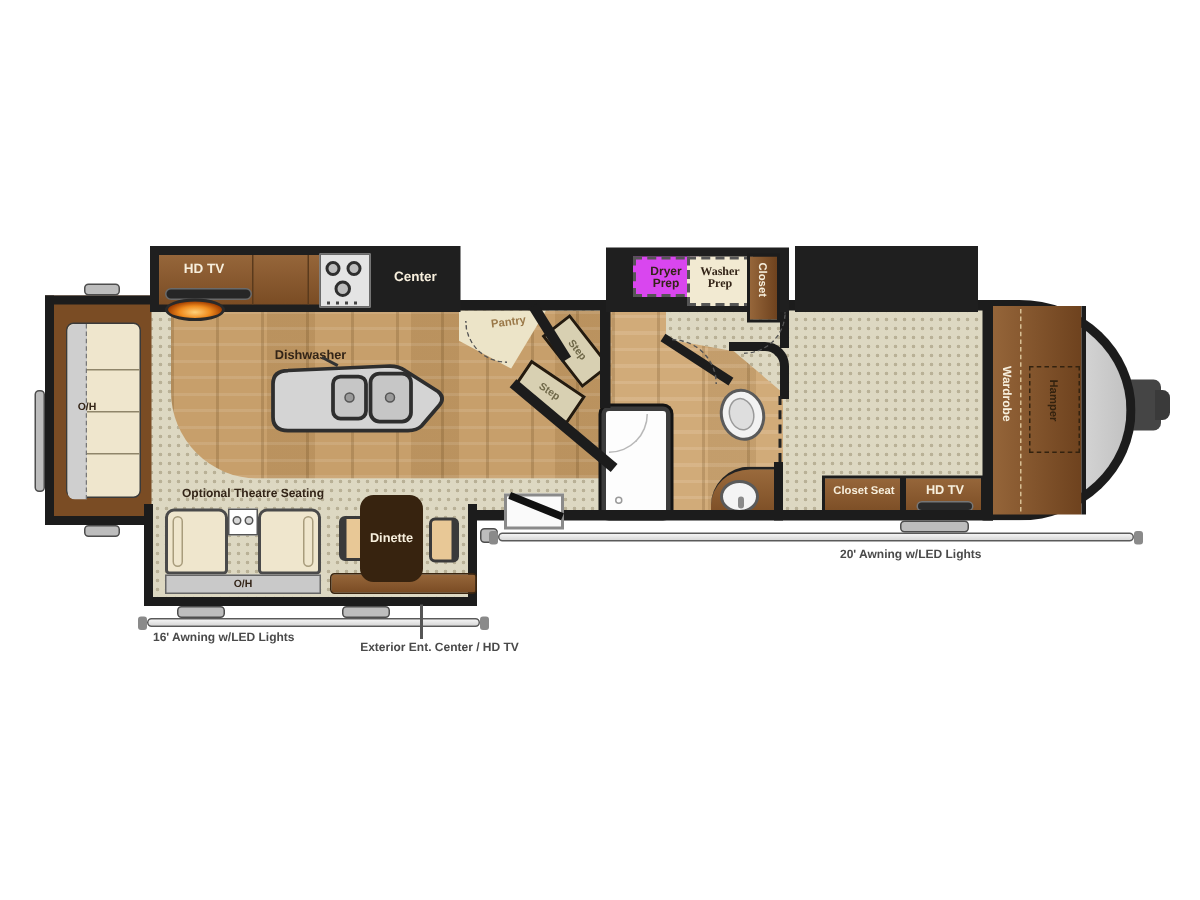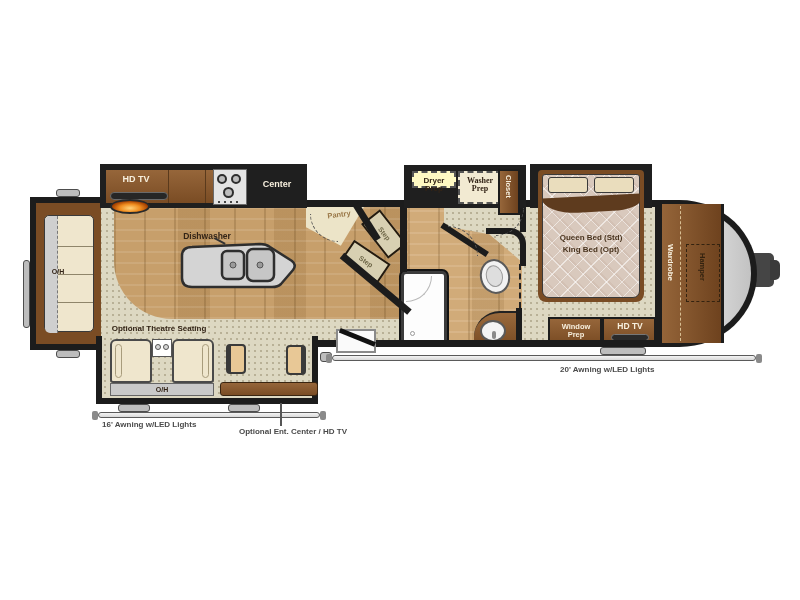--- a/index.html
+++ b/index.html
@@ -73,21 +73,21 @@
     <div class="abs" style="left:4px;top:4px;width:17px;height:22px;background:#dedede;border:1px solid #9a9a9a;border-radius:50%;"></div>
   </div>
 
   <div class="abs" style="left:474px;top:311px;width:48px;height:34px;background:linear-gradient(180deg,#9a6a3c,#7a4c24);border-radius:26px 0 0 0;border-top:2px solid #222;">
     <div class="abs" style="left:6px;top:7px;width:26px;height:22px;background:#f4f4f4;border:2px solid #5a5a5a;border-radius:50%;">
       <div class="abs" style="left:10px;top:9px;width:4px;height:8px;background:#8a8a8a;border-radius:2px;"></div>
     </div>
   </div>
 
   <div class="abs cabinet" style="left:548px;top:317px;width:54px;height:28px;border:2px solid #1c1c1c;">
-    <div class="abs lbl-w" style="left:4px;top:4px;width:44px;font-size:7.5px;">Window Prep</div>
+    <div class="abs lbl-w" style="left:4px;top:4px;width:44px;font-size:7.5px;">Closet Seat</div>
   </div>
   <div class="abs cabinet" style="left:602px;top:317px;width:54px;height:28px;border:2px solid #1c1c1c;">
     <div class="abs lbl-w" style="left:4px;top:3px;width:44px;font-size:8.5px;">HD TV</div>
     <div class="abs" style="left:7px;top:15px;width:38px;height:7px;background:#2a2a2a;border:1px solid #777;border-radius:4px;"></div>
   </div>
 
   <div class="abs" style="left:748px;top:253px;width:26px;height:34px;background:#454545;border-radius:5px;"></div>
   <div class="abs" style="left:770px;top:260px;width:10px;height:20px;background:#3a3a3a;border-radius:0 5px 5px 0;"></div>
   <div class="abs" style="left:656px;top:200px;width:101px;height:147px;background:linear-gradient(90deg,#bdbdbd,#d9d9d9 60%,#c2c2c2);border:6px solid #1c1c1c;border-left:none;border-radius:0 78px 78px 0 / 0 74px 74px 0;"></div>
   <div class="abs cabinet-v" style="left:660px;top:204px;width:64px;height:139px;border-right:3px solid #1c1c1c;">
@@ -137,40 +137,32 @@
       <div class="abs" style="left:3px;top:4px;width:10px;height:10px;border:2.2px solid #2e2e2e;border-radius:50%;background:#bdbdbd;"></div>
       <div class="abs" style="left:17px;top:4px;width:10px;height:10px;border:2.2px solid #2e2e2e;border-radius:50%;background:#bdbdbd;"></div>
       <div class="abs" style="left:9px;top:17px;width:11px;height:11px;border:2.2px solid #2e2e2e;border-radius:50%;background:#bdbdbd;"></div>
       <div class="abs" style="left:4px;bottom:1px;width:24px;height:2px;background:repeating-linear-gradient(90deg,#444 0 2px,transparent 2px 6px);"></div>
     </div>
     <div class="abs lbl-w" style="left:152px;top:16px;width:50px;font-size:9px;">Center</div>
   </div>
   <div class="abs" style="left:110px;top:199px;width:40px;height:15px;background:radial-gradient(ellipse at 50% 65%, #ffd27a 0%, #f08c1e 40%, #a33f00 72%, #53260a 100%);border:2px solid #2a2a2a;border-radius:50%;"></div>
 
   <div class="abs" style="left:404px;top:165px;width:122px;height:43px;background:#1f1f1f;">
-    <div class="abs" style="left:8px;top:6px;width:44px;height:17px;background:#fef9c3;border:2px dashed #555;">
+    <div class="abs" style="left:18px;top:6px;width:44px;height:27px;background:#d946ef;border:2px dashed #555;">
       <div class="abs lbl" style="left:5px;top:4px;width:30px;font-size:8px;">Dryer Prep</div>
     </div>
     <div class="abs" style="left:54px;top:6px;width:44px;height:33px;background:#f2ead2;border:2px dashed #555;">
       <div class="abs lbl" style="left:4px;top:4px;width:32px;font-size:8px;font-family:Liberation Serif, serif;">Washer Prep</div>
     </div>
   </div>
   <div class="abs cabinet-v" style="left:498px;top:169px;width:22px;height:46px;border:2px solid #1c1c1c;">
     <div class="abs lbl-w vtext" style="left:4px;top:4px;font-size:7.5px;">Closet</div>
   </div>
 
   <div class="abs" style="left:530px;top:164px;width:122px;height:44px;background:#1f1f1f;"></div>
-  <div class="abs" style="left:538px;top:170px;width:106px;height:132px;background:#7a4c24;border-radius:4px 4px 8px 8px;">
-    <div class="abs spread" style="left:4px;top:4px;width:98px;height:124px;border:1.5px solid #3a3a3a;border-radius:3px 3px 7px 7px;"></div>
-    <div class="abs" style="left:10px;top:7px;width:40px;height:16px;background:#eaddbd;border:1.5px solid #3a3a3a;border-radius:3px;"></div>
-    <div class="abs" style="left:56px;top:7px;width:40px;height:16px;background:#eaddbd;border:1.5px solid #3a3a3a;border-radius:3px;"></div>
-    <div class="abs" style="left:4px;top:26px;width:98px;height:16px;background:#5e3b1e;border-radius:0 0 45% 60% / 0 0 14px 26px;transform:skewY(-3deg);"></div>
-    <div class="abs lbl" style="left:12px;top:64px;width:82px;font-size:8px;color:#4a3520;">Queen Bed (Std)</div>
-    <div class="abs lbl" style="left:12px;top:76px;width:82px;font-size:8px;color:#4a3520;">King Bed (Opt)</div>
-  </div>
 
   <div class="abs" style="left:336px;top:329px;width:40px;height:24px;background:#fafafa;border:2px solid #8a8a8a;"></div>
   <div class="abs" style="left:337px;top:342px;width:38px;height:5px;background:#111;transform:rotate(22deg);transform-origin:right center;"></div>
   <div class="abs bump" style="left:320px;top:352px;width:12px;height:10px;"></div>
 
   <div class="abs carpet" style="left:96px;top:336px;width:222px;height:68px;border:6px solid #1c1c1c;border-top:none;">
     <div class="abs cream" style="left:8px;top:3px;width:42px;height:44px;border:2px solid #4a4a4a;border-radius:6px 6px 3px 3px;">
       <div class="abs" style="left:3px;top:3px;width:7px;height:34px;border:1px solid #a89c7c;border-radius:4px;"></div>
     </div>
     <div class="abs cream" style="left:70px;top:3px;width:42px;height:44px;border:2px solid #4a4a4a;border-radius:6px 6px 3px 3px;">
@@ -180,32 +172,35 @@
       <div class="abs" style="left:1.5px;top:4px;width:6px;height:6px;border:1.5px solid #555;border-radius:50%;background:#d8d8d8;"></div>
       <div class="abs" style="left:10px;top:4px;width:6px;height:6px;border:1.5px solid #555;border-radius:50%;background:#d8d8d8;"></div>
     </div>
     <div class="abs" style="left:8px;top:47px;width:104px;height:13px;background:#c9c9c9;border:1px solid #666;">
       <div class="abs lbl" style="left:36px;top:2px;width:30px;font-size:7px;">O/H</div>
     </div>
     <div class="abs cabinet" style="left:118px;top:46px;width:98px;height:14px;border:1px solid #3a2510;border-radius:3px;"></div>
     <div class="abs" style="left:124px;top:8px;width:20px;height:30px;background:#e8c896;border:2px solid #3a3a3a;border-radius:4px;border-left-width:5px;"></div>
     <div class="abs" style="left:184px;top:9px;width:20px;height:30px;background:#e8c896;border:2px solid #3a3a3a;border-radius:4px;border-right-width:5px;"></div>
   </div>
-  <div class="abs lbl" style="left:102px;top:325px;width:114px;font-size:8px;text-align:center;">Optional Theatre Seating</div>
+  <div class="abs" style="left:240px;top:330px;width:42px;height:58px;background:#37230f;border-radius:9px;">
+    <div class="abs lbl-w" style="left:1px;top:24px;width:40px;font-size:8.5px;">Dinette</div>
+  </div>
+  <div class="abs lbl" style="left:102px;top:325px;width:114px;font-size:8px;text-align:right;">Optional Theatre Seating</div>
   <div class="abs bump" style="left:118px;top:404px;width:32px;height:8px;"></div>
   <div class="abs bump" style="left:228px;top:404px;width:32px;height:8px;"></div>
   <div class="abs bump" style="left:600px;top:347px;width:46px;height:8px;"></div>
 
   <div class="abs awnbar" style="left:98px;top:412px;width:222px;height:6px;"></div>
   <div class="abs" style="left:92px;top:411px;width:6px;height:9px;background:#8a8a8a;border-radius:2px;"></div>
   <div class="abs" style="left:320px;top:411px;width:6px;height:9px;background:#8a8a8a;border-radius:2px;"></div>
   <div class="abs lbl-g" style="left:102px;top:421px;width:140px;font-size:8px;">16' Awning w/LED Lights</div>
 
   <div class="abs awnbar" style="left:332px;top:355px;width:424px;height:6px;"></div>
   <div class="abs" style="left:326px;top:354px;width:6px;height:9px;background:#8a8a8a;border-radius:2px;"></div>
   <div class="abs" style="left:756px;top:354px;width:6px;height:9px;background:#8a8a8a;border-radius:2px;"></div>
   <div class="abs lbl-g" style="left:560px;top:366px;width:130px;font-size:8px;">20' Awning w/LED Lights</div>
 
   <div class="abs" style="left:280px;top:403px;width:1.5px;height:23px;background:#555;"></div>
-  <div class="abs lbl-g" style="left:228px;top:428px;width:130px;font-size:8px;text-align:center;">Optional Ent. Center / HD TV</div>
+  <div class="abs lbl-g" style="left:228px;top:428px;width:130px;font-size:8px;text-align:center;">Exterior Ent. Center / HD TV</div>
 
 
 </div>
 
 </body></html>

